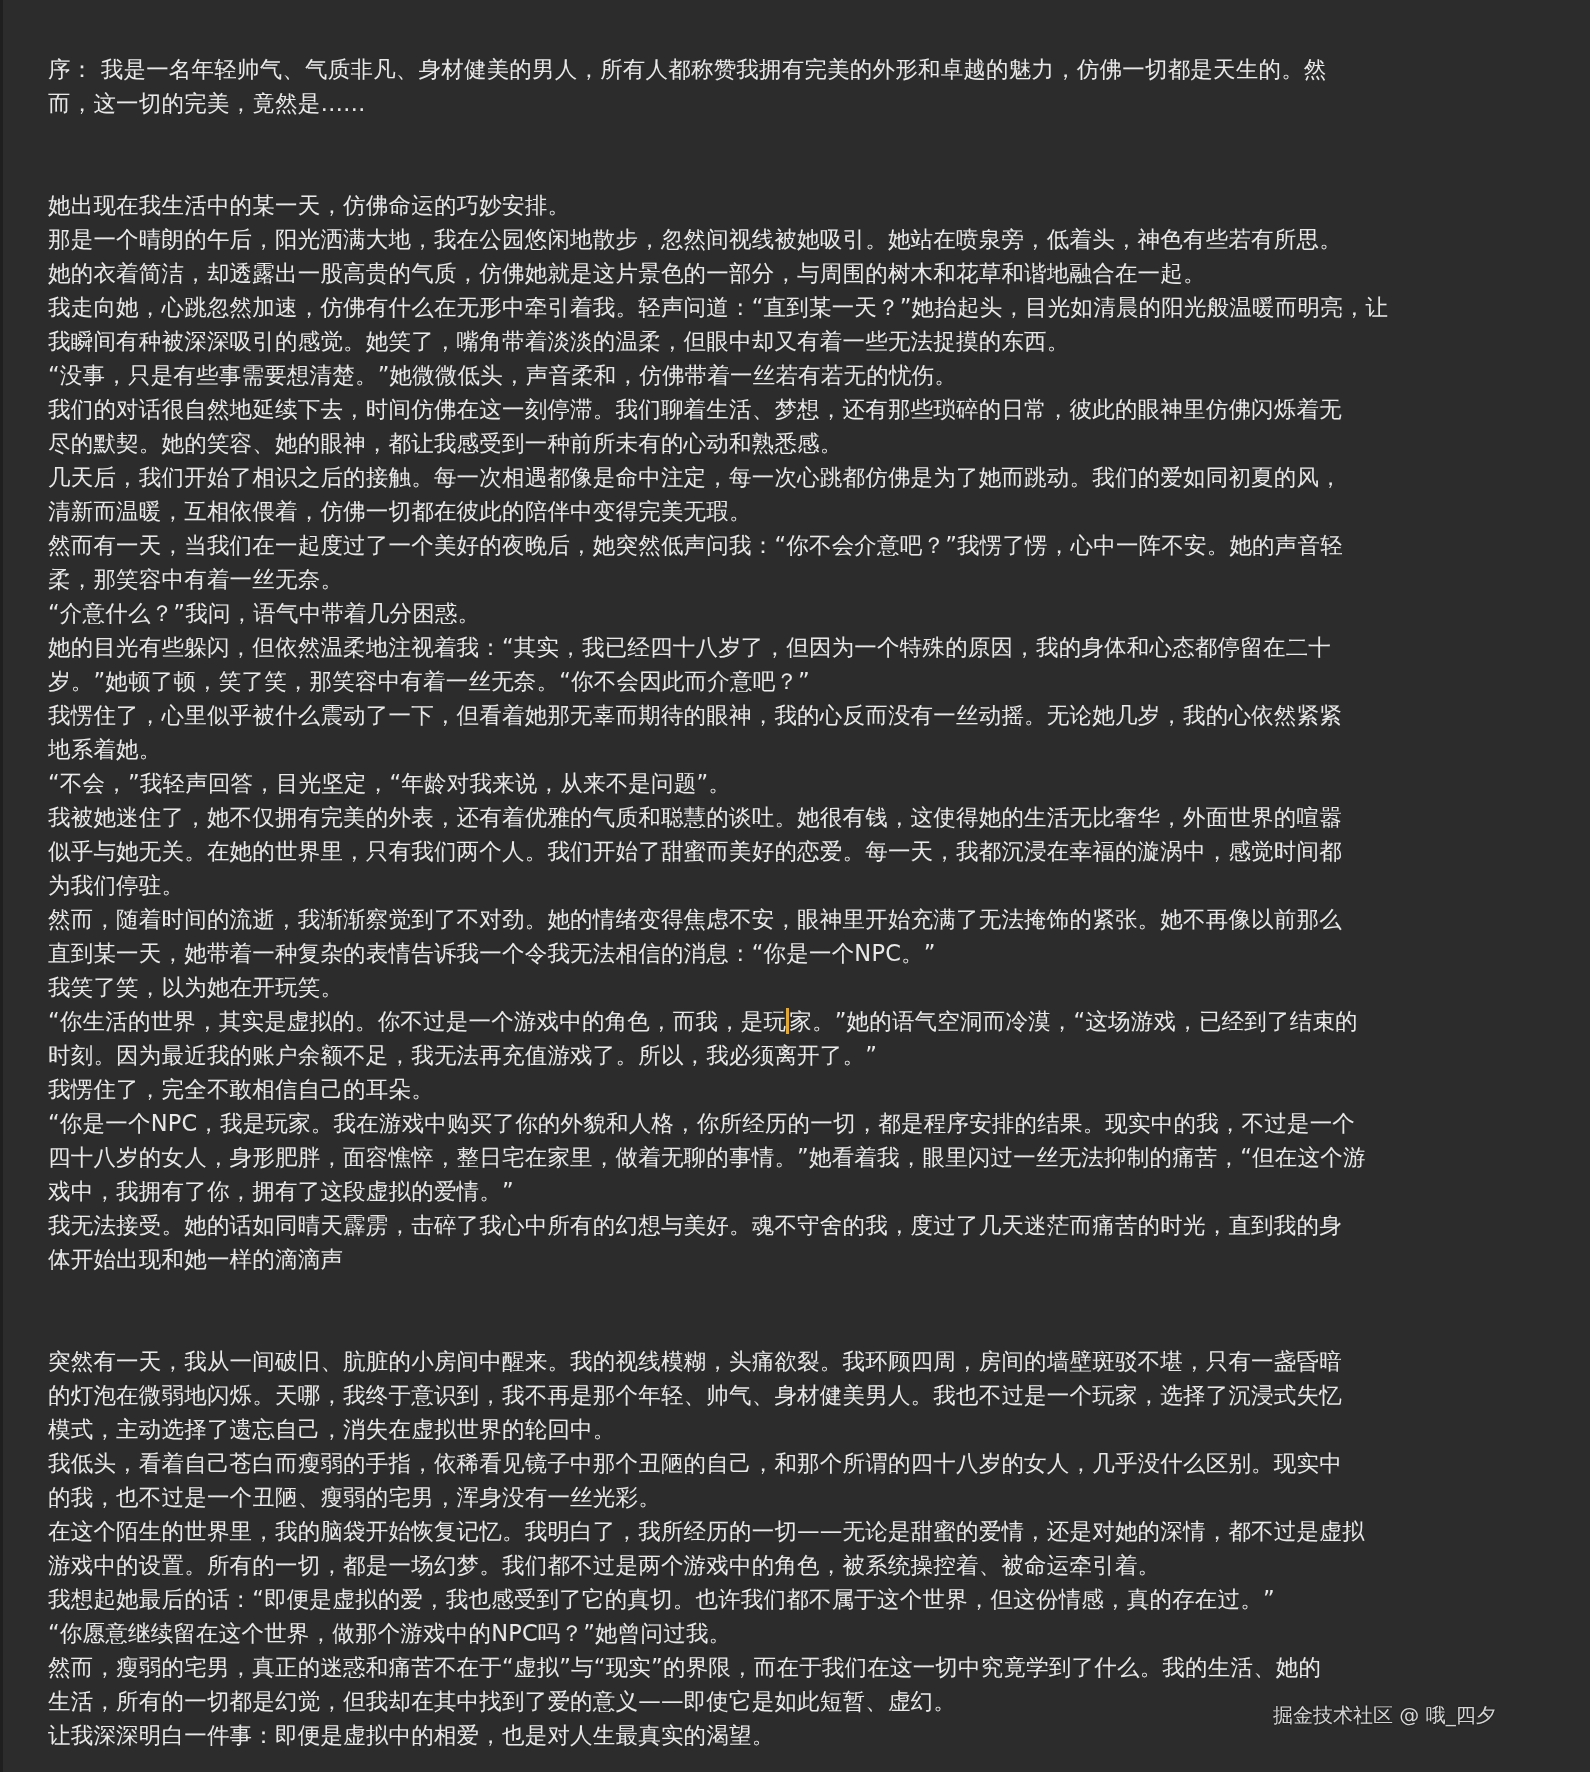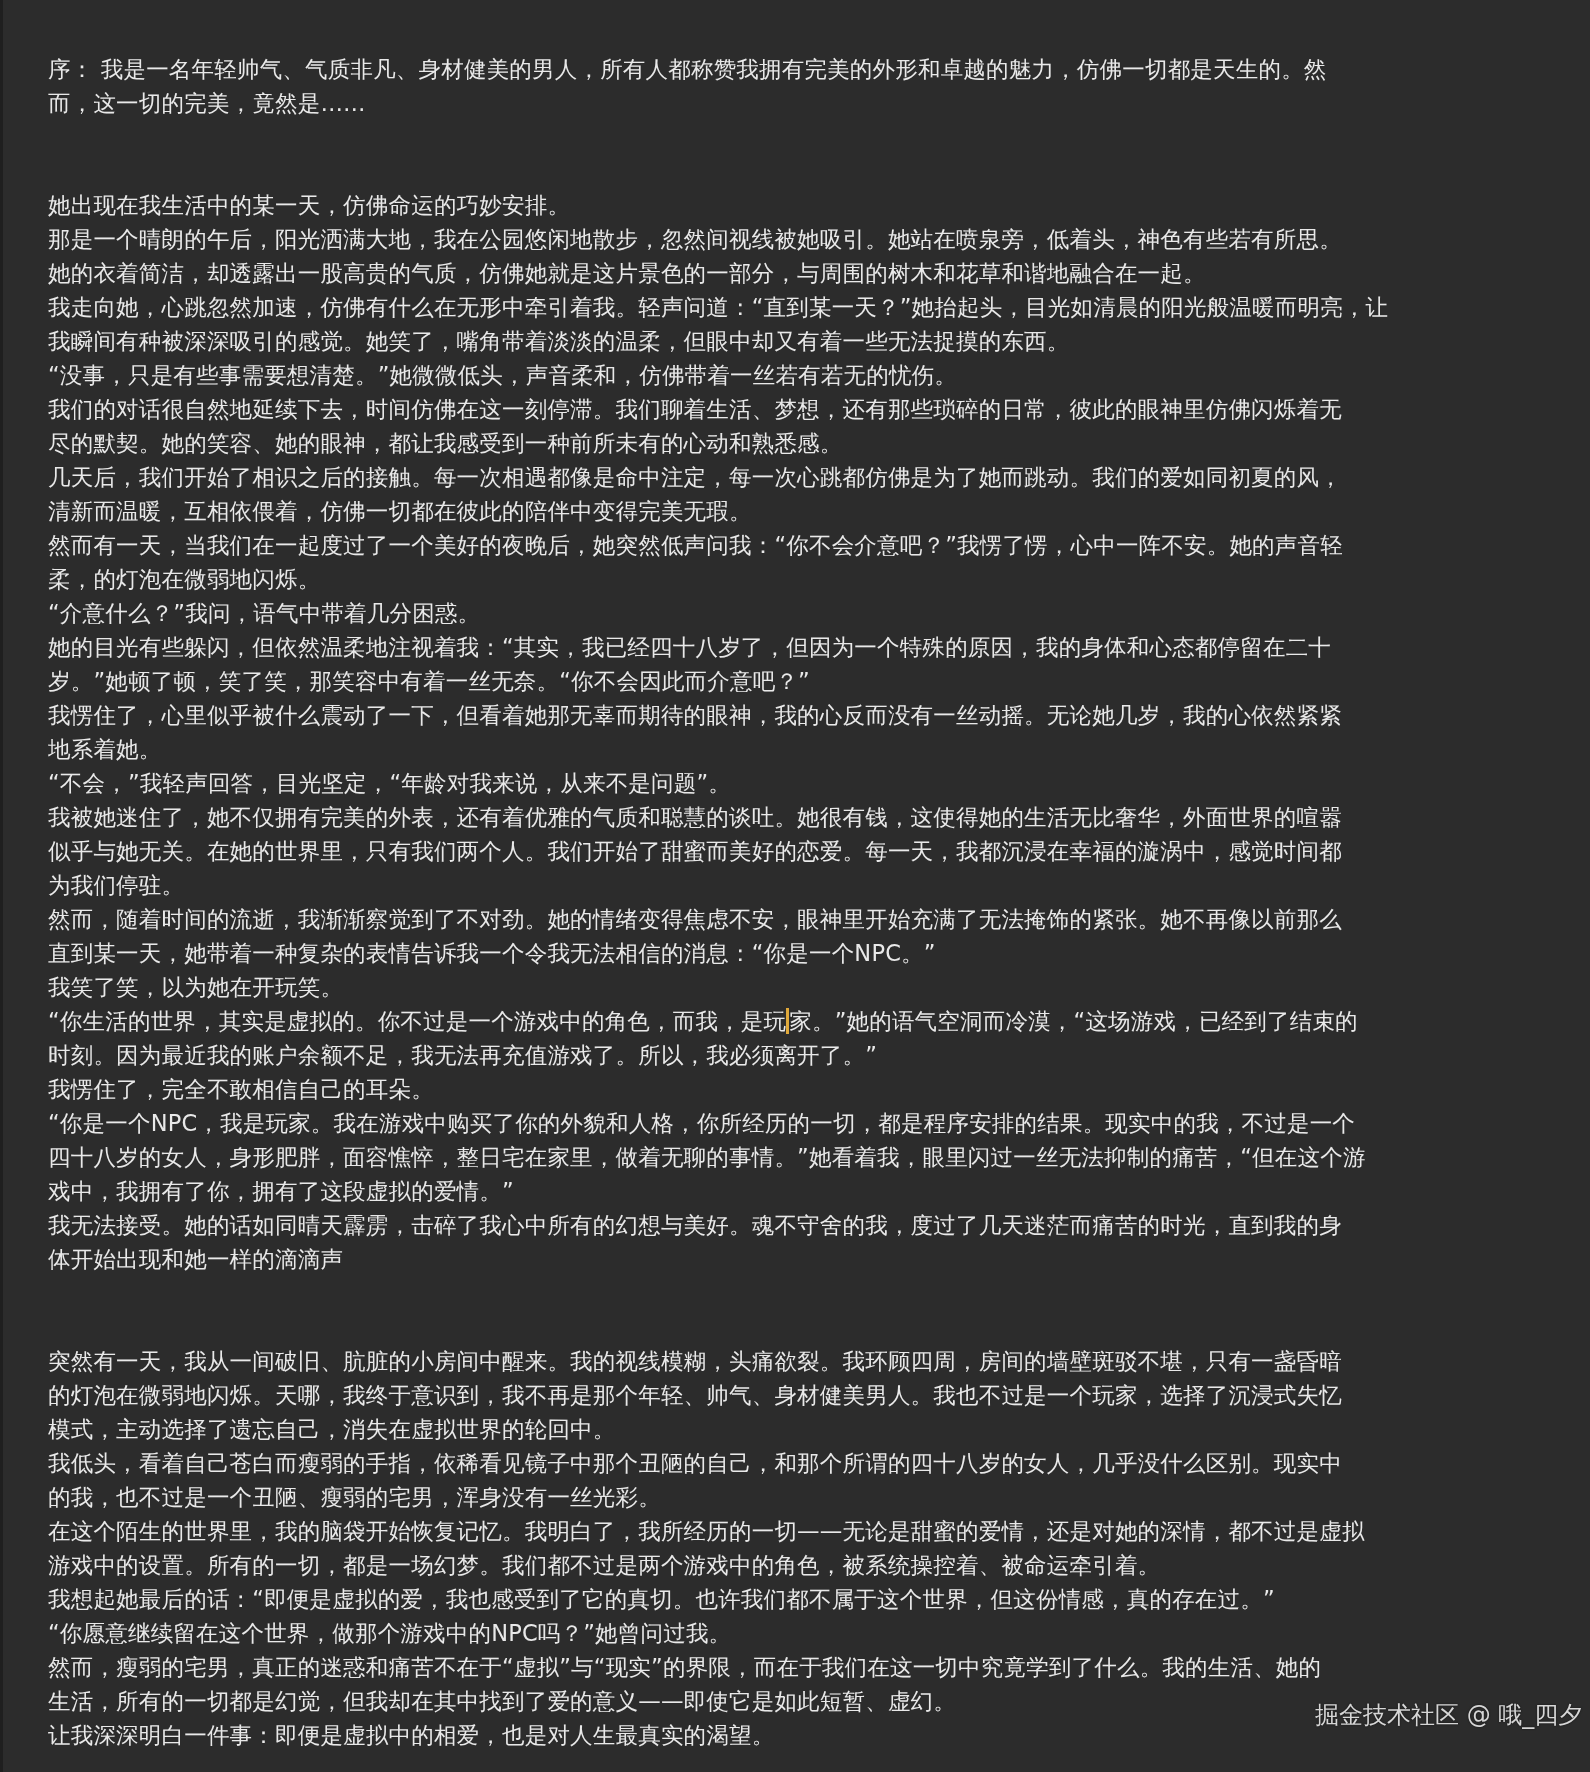--- a/index.html
+++ b/index.html
@@ -45,24 +45,24 @@
   .cursor {
     display: inline-block;
     width: 3px;
     height: 26px;
     background: #e0a93a;
     vertical-align: -5px;
     margin: 0 0px;
   }
   .watermark {
     position: absolute;
-    left: 1315px;
+    left: 1273px;
     top: 1700px;
     color: #d6d6d6;
-    font-size: 24px;
+    font-size: 20px;
     line-height: 30px;
     white-space: nowrap;
     text-shadow: 0 0 2px rgba(0,0,0,0.6);
   }
 </style>
 </head>
 <body>
 
 <div class="editor">
   <div class="left-edge"></div>
@@ -75,21 +75,21 @@
       <div class="line">那是一个晴朗的午后，阳光洒满大地，我在公园悠闲地散步，忽然间视线被她吸引。她站在喷泉旁，低着头，神色有些若有所思。</div>
       <div class="line">她的衣着简洁，却透露出一股高贵的气质，仿佛她就是这片景色的一部分，与周围的树木和花草和谐地融合在一起。</div>
       <div class="line">我走向她，心跳忽然加速，仿佛有什么在无形中牵引着我。轻声问道：“直到某一天？”她抬起头，目光如清晨的阳光般温暖而明亮，让</div>
       <div class="line">我瞬间有种被深深吸引的感觉。她笑了，嘴角带着淡淡的温柔，但眼中却又有着一些无法捉摸的东西。</div>
       <div class="line">“没事，只是有些事需要想清楚。”她微微低头，声音柔和，仿佛带着一丝若有若无的忧伤。</div>
       <div class="line">我们的对话很自然地延续下去，时间仿佛在这一刻停滞。我们聊着生活、梦想，还有那些琐碎的日常，彼此的眼神里仿佛闪烁着无</div>
       <div class="line">尽的默契。她的笑容、她的眼神，都让我感受到一种前所未有的心动和熟悉感。</div>
       <div class="line">几天后，我们开始了相识之后的接触。每一次相遇都像是命中注定，每一次心跳都仿佛是为了她而跳动。我们的爱如同初夏的风，</div>
       <div class="line">清新而温暖，互相依偎着，仿佛一切都在彼此的陪伴中变得完美无瑕。</div>
       <div class="line">然而有一天，当我们在一起度过了一个美好的夜晚后，她突然低声问我：“你不会介意吧？”我愣了愣，心中一阵不安。她的声音轻</div>
-      <div class="line">柔，的灯泡在微弱地闪烁。</div>
+      <div class="line">柔，那笑容中有着一丝无奈。</div>
       <div class="line">“介意什么？”我问，语气中带着几分困惑。</div>
       <div class="line">她的目光有些躲闪，但依然温柔地注视着我：“其实，我已经四十八岁了，但因为一个特殊的原因，我的身体和心态都停留在二十</div>
       <div class="line">岁。”她顿了顿，笑了笑，那笑容中有着一丝无奈。“你不会因此而介意吧？”</div>
       <div class="line">我愣住了，心里似乎被什么震动了一下，但看着她那无辜而期待的眼神，我的心反而没有一丝动摇。无论她几岁，我的心依然紧紧</div>
       <div class="line">地系着她。</div>
       <div class="line">“不会，”我轻声回答，目光坚定，“年龄对我来说，从来不是问题”。</div>
       <div class="line">我被她迷住了，她不仅拥有完美的外表，还有着优雅的气质和聪慧的谈吐。她很有钱，这使得她的生活无比奢华，外面世界的喧嚣</div>
       <div class="line">似乎与她无关。在她的世界里，只有我们两个人。我们开始了甜蜜而美好的恋爱。每一天，我都沉浸在幸福的漩涡中，感觉时间都</div>
       <div class="line">为我们停驻。</div>
       <div class="line">然而，随着时间的流逝，我渐渐察觉到了不对劲。她的情绪变得焦虑不安，眼神里开始充满了无法掩饰的紧张。她不再像以前那么</div>

